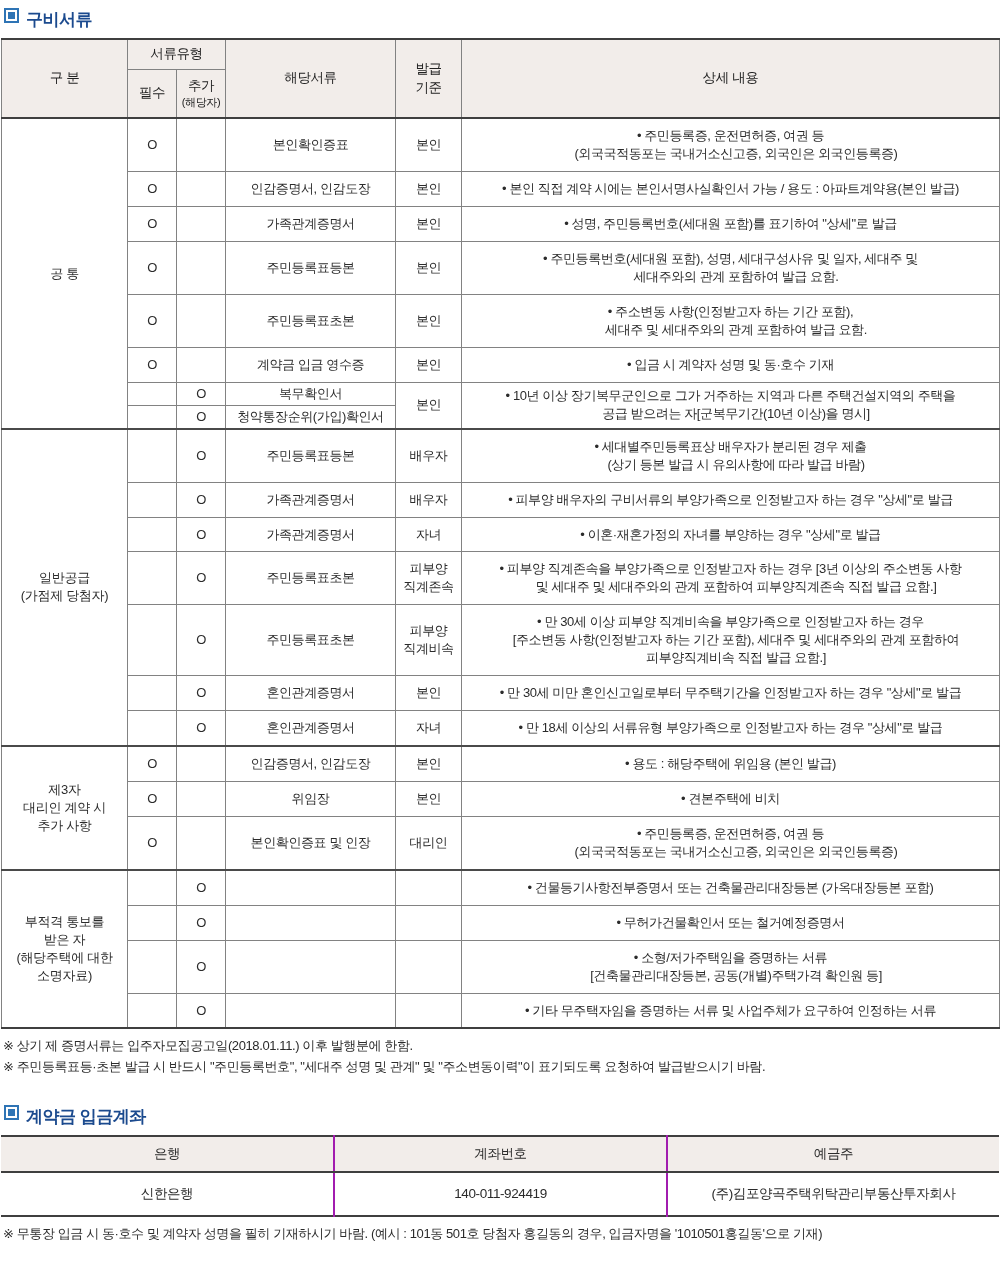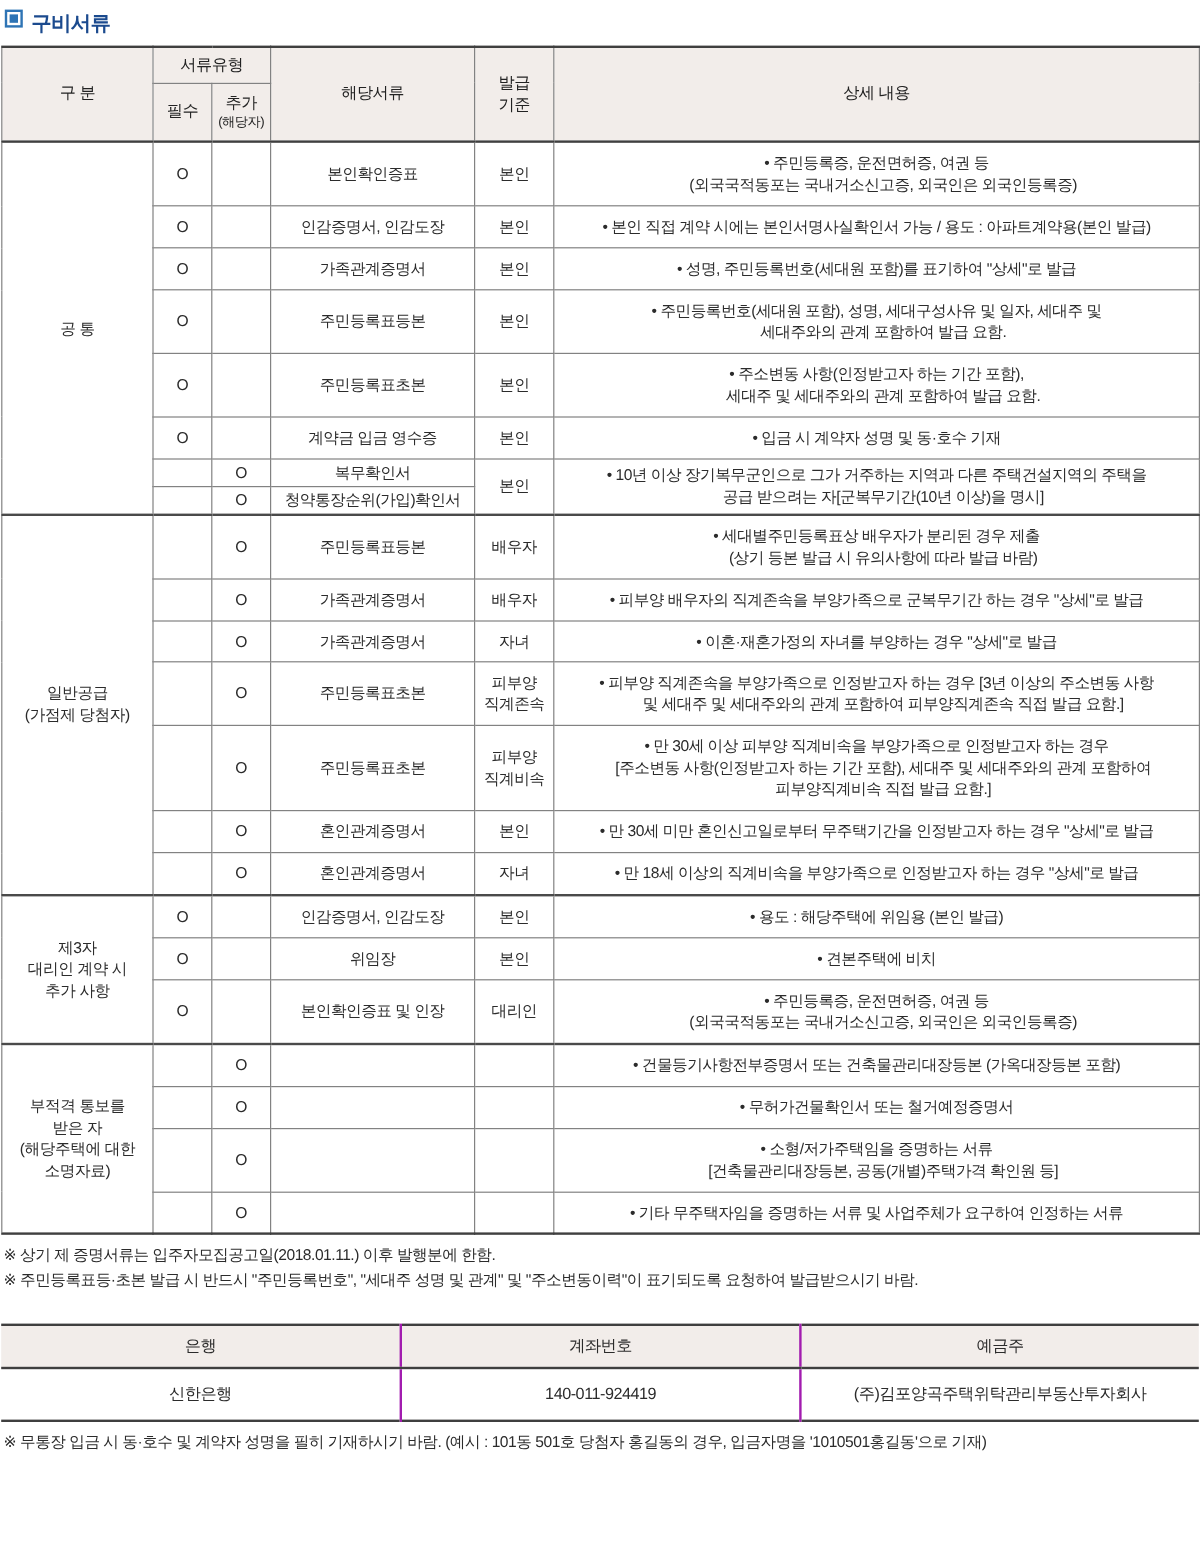--- a/index.html
+++ b/index.html
@@ -175,21 +175,21 @@
         <td>주민등록표등본</td>
         <td>배우자</td>
         <td class="detail">• 세대별주민등록표상 배우자가 분리된 경우 제출
 (상기 등본 발급 시 유의사항에 따라 발급 바람)</td>
       </tr>
       <tr>
         <td></td>
         <td>O</td>
         <td>가족관계증명서</td>
         <td>배우자</td>
-        <td class="detail">• 피부양 배우자의 직계존속을 부양가족으로 군복무기간 하는 경우 "상세"로 발급</td>
+        <td class="detail">• 피부양 배우자의 구비서류의 부양가족으로 인정받고자 하는 경우 "상세"로 발급</td>
       </tr>
       <tr>
         <td></td>
         <td>O</td>
         <td>가족관계증명서</td>
         <td>자녀</td>
         <td class="detail">• 이혼·재혼가정의 자녀를 부양하는 경우 "상세"로 발급</td>
       </tr>
       <tr>
         <td></td>
@@ -215,21 +215,21 @@
         <td>O</td>
         <td>혼인관계증명서</td>
         <td>본인</td>
         <td class="detail">• 만 30세 미만 혼인신고일로부터 무주택기간을 인정받고자 하는 경우 "상세"로 발급</td>
       </tr>
       <tr>
         <td></td>
         <td>O</td>
         <td>혼인관계증명서</td>
         <td>자녀</td>
-        <td class="detail">• 만 18세 이상의 직계비속을 부양가족으로 인정받고자 하는 경우 "상세"로 발급</td>
+        <td class="detail">• 만 18세 이상의 서류유형 부양가족으로 인정받고자 하는 경우 "상세"로 발급</td>
       </tr>
 
       <tr class="sec-row">
         <td class="cat" rowspan="3">제3자
 대리인 계약 시
 추가 사항</td>
         <td>O</td>
         <td></td>
         <td>인감증명서, 인감도장</td>
         <td>본인</td>
@@ -287,20 +287,24 @@
     </tbody>
   </table>
 
   <div class="notes">
     <p class="note">※ 상기 제 증명서류는 입주자모집공고일(2018.01.11.) 이후 발행분에 한함.</p>
     <p class="note">※ 주민등록표등·초본 발급 시 반드시 "주민등록번호", "세대주 성명 및 관계" 및 "주소변동이력"이 표기되도록 요청하여 발급받으시기 바람.</p>
   </div>
 
   <div class="gap"></div>
 
+  <div class="sec-title">
+    <span class="sq-icon"></span>
+    <span>계약금 입금계좌</span>
+  </div>
 
   <table class="acct">
     <colgroup>
       <col style="width:333px">
         <col style="width:333px">
         <col style="width:332px">
     </colgroup>
     <thead>
       <tr>
         <th>은행</th>

